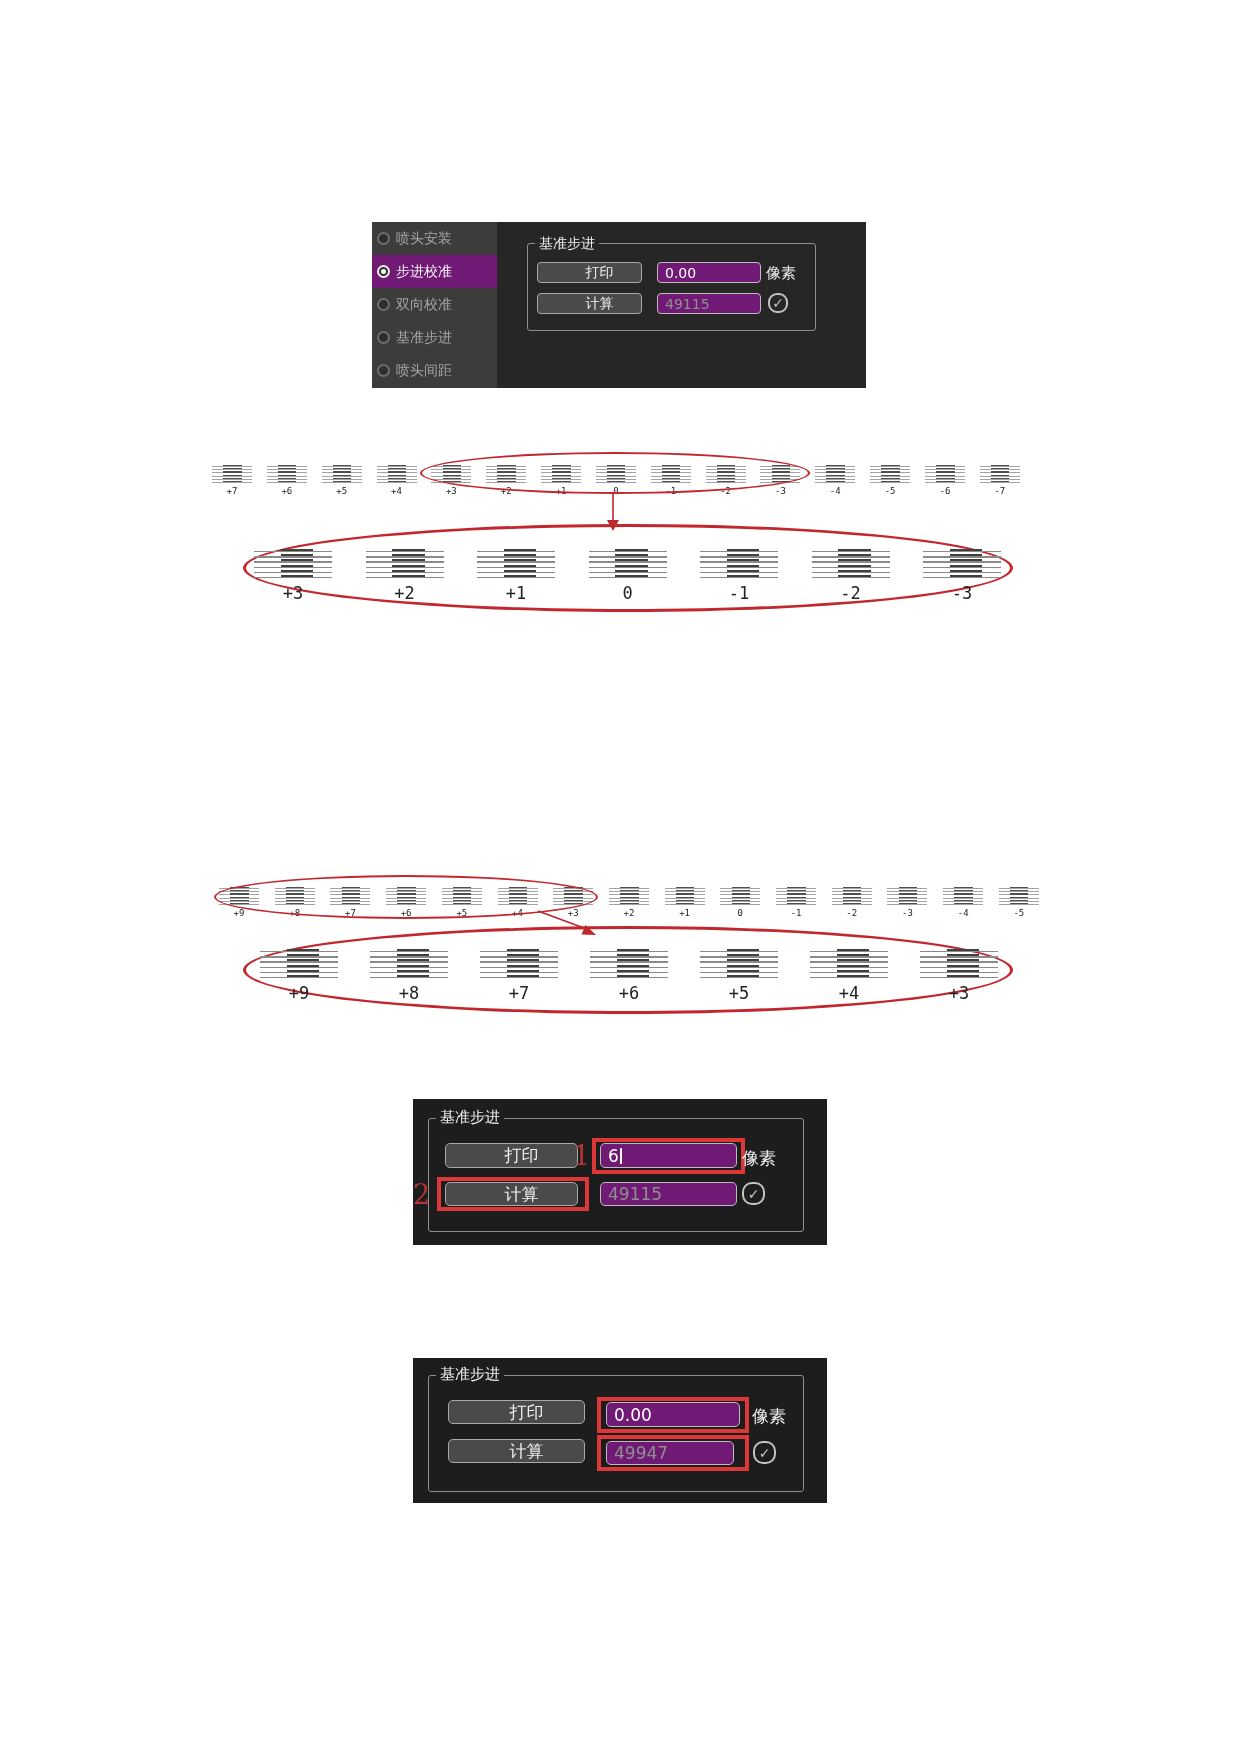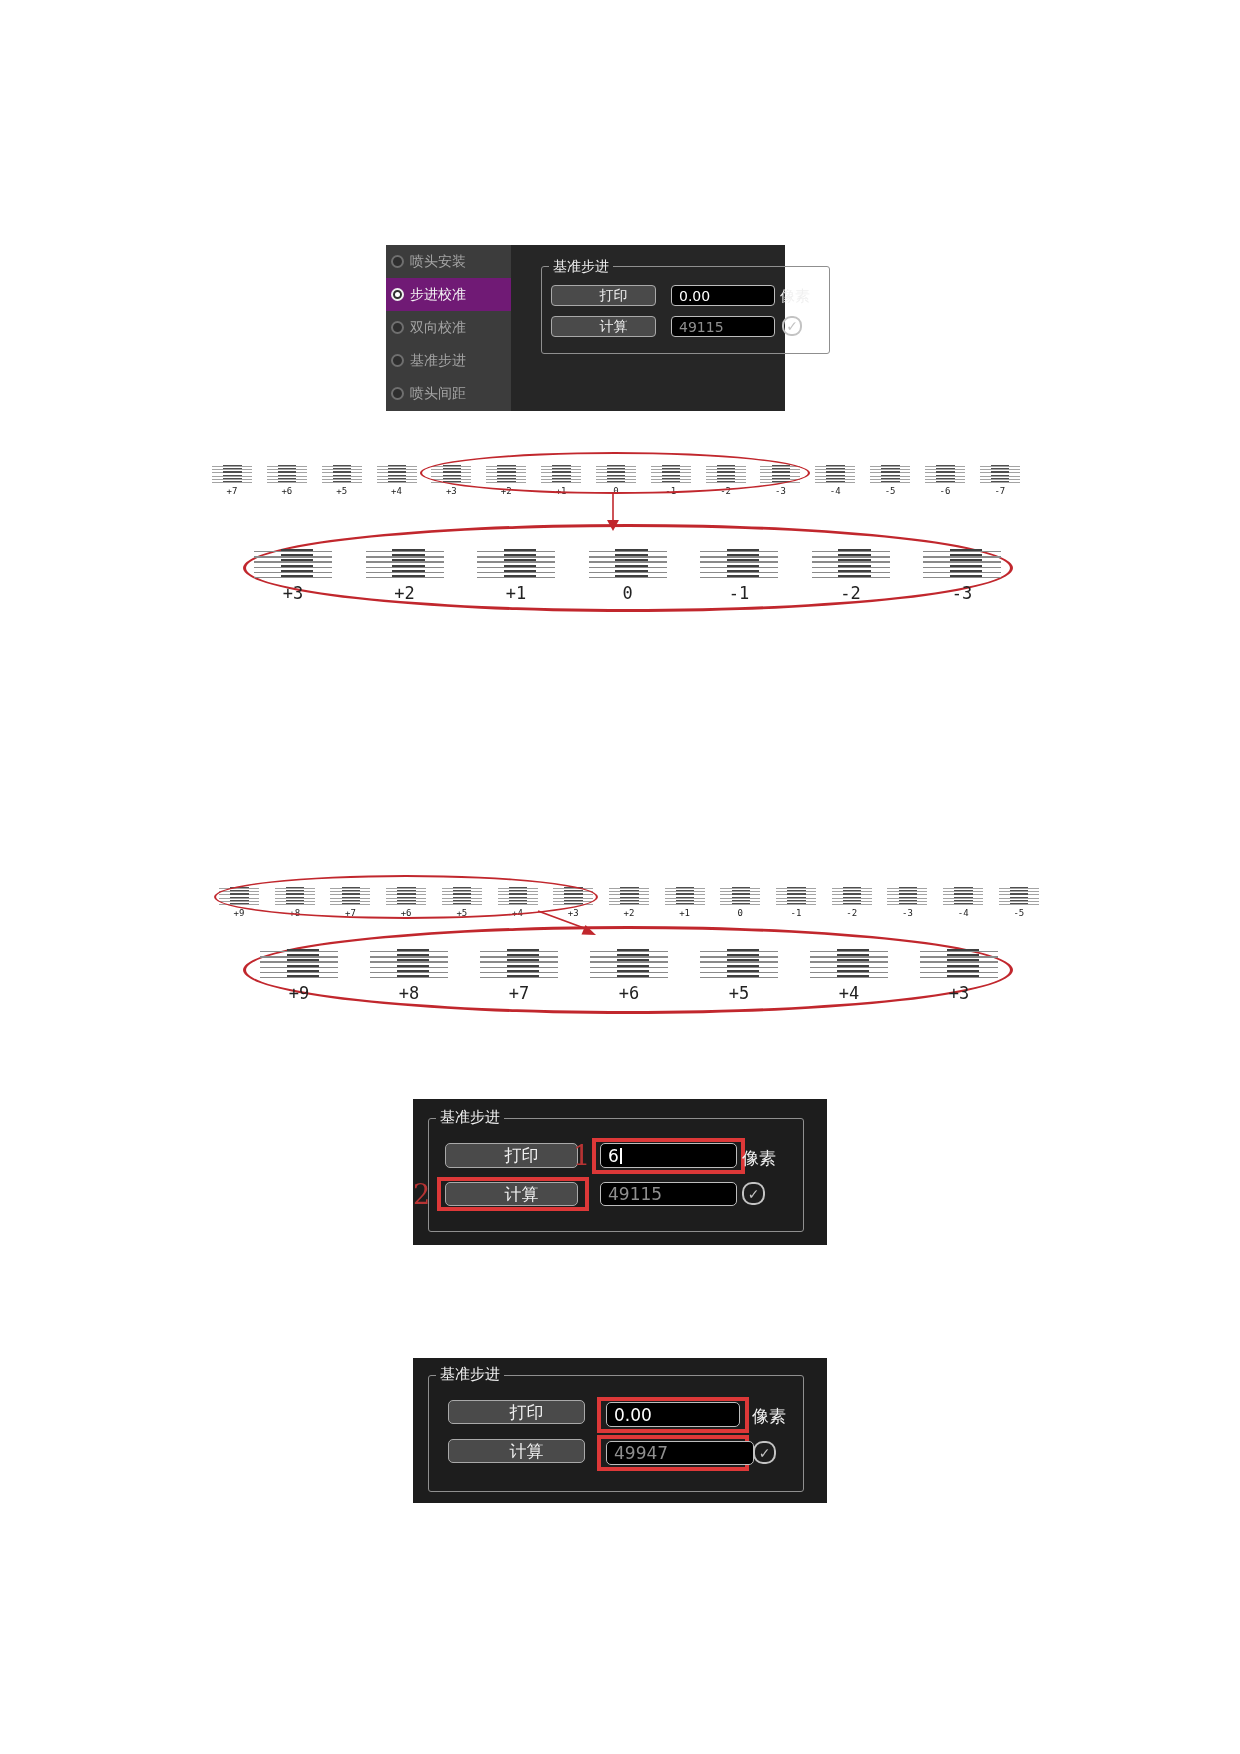--- a/index.html
+++ b/index.html
@@ -9,21 +9,21 @@
 
   
   .panel{position:absolute;background:#262626;}
   .panel-dark{position:absolute;background:#1d1d1d;}
   .groupbox{position:absolute;border:1px solid #8f8f8f;border-radius:3px;}
   .group-title{position:absolute;top:-9px;left:7px;padding:0 4px;color:#f2f2f2;
                font-size:14px;line-height:16px;white-space:nowrap;}
   .btn{position:absolute;background:#4a4a4a;border:1px solid #a9a9a9;border-radius:4px;
        color:#f0f0f0;display:flex;align-items:center;justify-content:center;
        font-size:14px;box-sizing:border-box;cursor:default;padding-left:20px;}
-  .field{position:absolute;background:#000000;border:1px solid #bdbdbd;border-radius:4px;
+  .field{position:absolute;background:#701a75;border:1px solid #bdbdbd;border-radius:4px;
          color:#ffffff;display:flex;align-items:center;padding-left:7px;
          font-size:14px;box-sizing:border-box;}
   .field.gray{color:#8f8f8f;}
   .unit{position:absolute;color:#f0f0f0;font-size:15px;white-space:nowrap;}
   .checkicon{position:absolute;border:2px solid #c3c3c3;border-radius:9px;
              color:#c3c3c3;display:flex;align-items:center;justify-content:center;
              font-size:14px;font-weight:bold;box-sizing:border-box;background:transparent;}
 
   
   .sidebar{position:absolute;left:0;top:0;width:125px;height:100%;background:#3c3c3c;}
@@ -65,21 +65,21 @@
 
   
   .lg .btn{font-size:17px;border-radius:5px;}
   .lg .field{font-size:17px;border-radius:5px;}
   .lg .unit{font-size:17px;}
   .lg .group-title{font-size:15px;}
 </style>
 </head>
 <body>
 
-<div class="panel" style="left:386px;top:222px;width:399px;height:166px;margin-top:23px;">
+<div class="panel" style="left:372px;top:222px;width:494px;height:166px;">
   <div class="sidebar">
     <div class="side-item">
       <span class="radio"></span>
       <span>喷头安装</span>
     </div>
     <div class="side-item selected">
       <span class="radio on"></span>
       <span>步进校准</span>
     </div>
     <div class="side-item">
@@ -333,15 +333,15 @@
 <div class="panel-dark lg" style="left:413px;top:1358px;width:414px;height:145px;">
   <div class="groupbox" style="left:15px;top:17px;width:374px;height:115px;">
     <span class="group-title" style="background:#1d1d1d;top:-10px;">基准步进</span>
   </div>
   <div class="btn" style="left:35px;top:42px;width:137px;height:24px;">打印</div>
   <div class="red-rect" style="left:184px;top:39px;width:152px;height:36px;"></div>
   <div class="field" style="left:193px;top:44px;width:134px;height:25px;">0.00</div>
   <div class="unit" style="left:339px;top:47px;">像素</div>
   <div class="btn" style="left:35px;top:81px;width:137px;height:24px;">计算</div>
   <div class="red-rect" style="left:184px;top:77px;width:152px;height:36px;"></div>
-  <div class="field gray" style="left:193px;top:83px;width:148px;height:24px;">49947</div>
+  <div class="field gray" style="left:193px;top:83px;width:128px;height:24px;">49947</div>
   <div class="checkicon" style="left:340px;top:83px;width:23px;height:23px;border-radius:10px;">✓</div>
 </div>
 
 </body></html>

